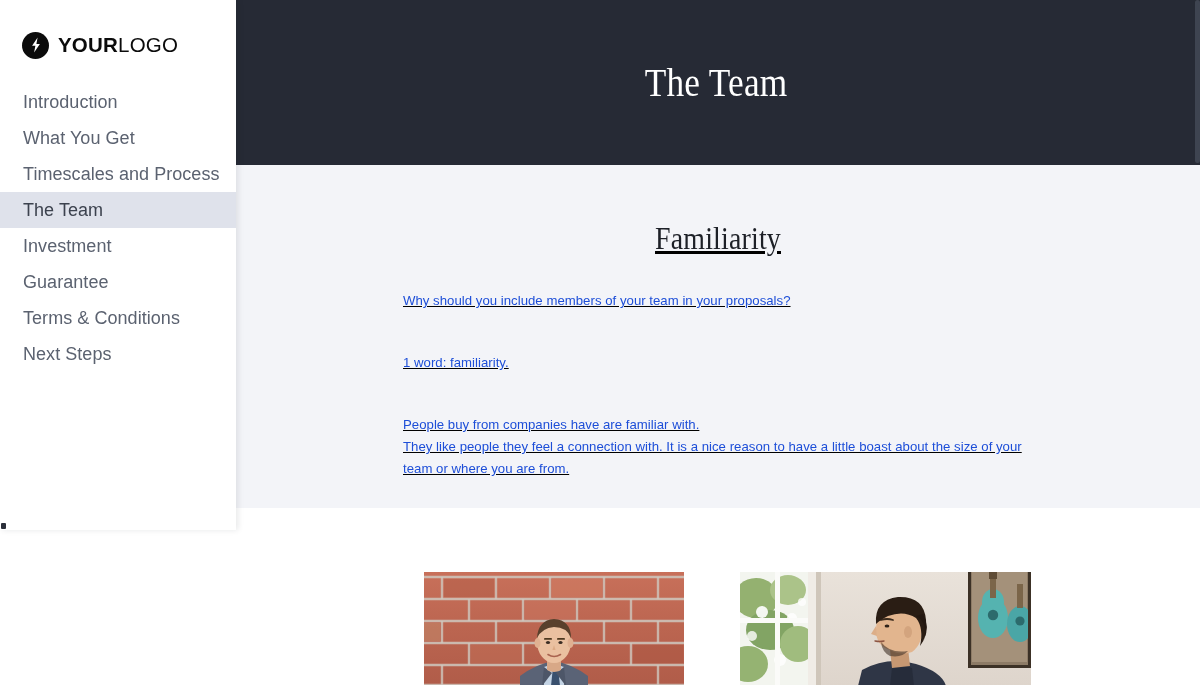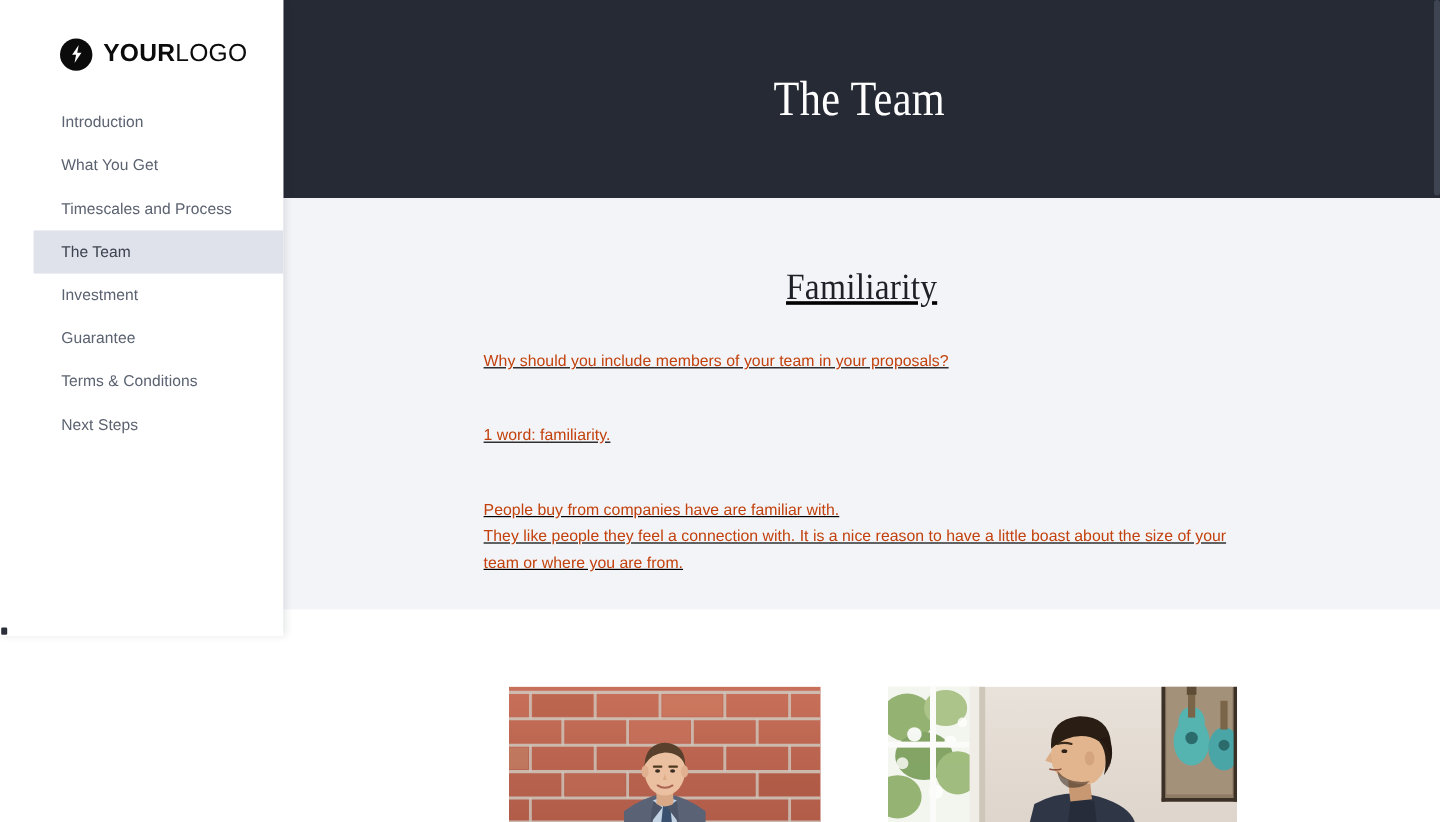--- a/index.html
+++ b/index.html
@@ -23,21 +23,20 @@
   
   #sidebar {
     position: relative;
     width: 236px;
     min-width: 236px;
     height: 530px;
     background: #ffffff;
     z-index: 5;
     box-shadow: 2px 0 6px rgba(20,25,40,0.10);
     overflow: hidden;
-    padding-left: 28px;
   }
 
   .brand {
     display: flex;
     align-items: center;
     padding: 28px 0 0 22px;
     height: 62px;
     user-select: none;
   }
   .brand-mark {
@@ -63,21 +62,21 @@
   .brand-text .b-light  { font-weight: 300; }
 
   .nav { margin-top: 22px; }
 
   .nav-item {
     display: block;
     width: 100%;
     height: 36px;
     line-height: 36px;
     padding-left: 23px;
-    font-size: 13px;
+    font-size: 18px;
     color: #5b6270;
     letter-spacing: 0.05px;
     white-space: nowrap;
     cursor: pointer;
     background: transparent;
     border: none;
     text-align: left;
     font-family: "Liberation Sans", sans-serif;
   }
   .nav-item.active {
@@ -143,21 +142,21 @@
   }
 
   .body-copy {
     margin: 0 auto;
     padding-left: 167px;
     padding-right: 160px;
     max-width: 100%;
   }
   .body-copy p {
     font-size: 13.2px;
-    color: #c2410c;
+    color: #1d4ed8;
     line-height: 22px;
     letter-spacing: 0.02px;
     margin-top: 23px;
   }
   .body-copy p:first-child { margin-top: 36px; }
   .body-copy p.block { margin-top: 40px; }
 
   
   .photo-row {
     position: relative;

